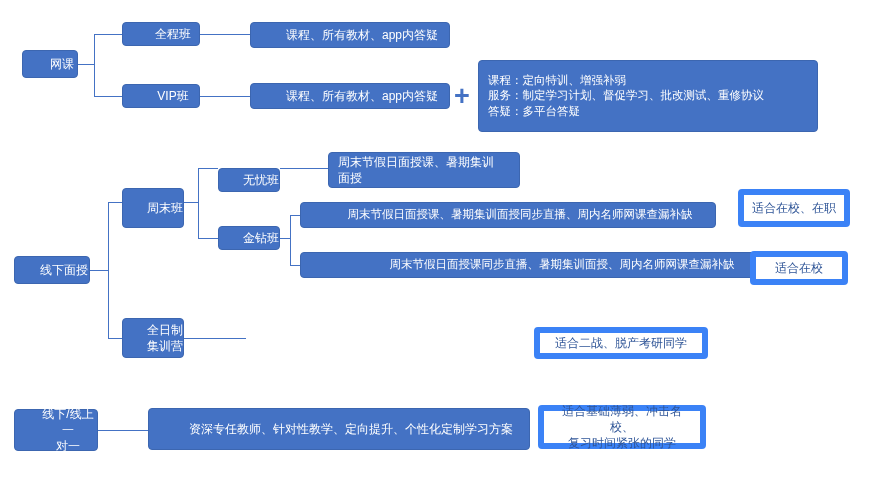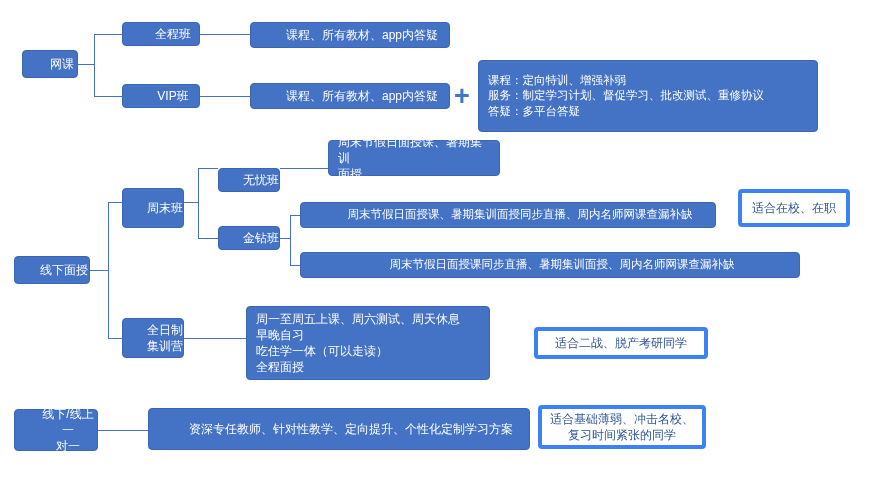--- a/index.html
+++ b/index.html
@@ -36,21 +36,21 @@
     font-size: 12px;
   }
   .filled.left {
     justify-content: flex-start;
     text-align: left;
     padding: 15px 9px;
   }
   
   .outlined {
     background: #ffffff;
-    border: 4px solid #3b82f6;
+    border: 6px solid #3b82f6;
     color: #2f5597;
     font-size: 12px;
     padding: 4px 7px;
   }
   .rounded {
     border-radius: 4px;
   }
   
   .ln {
     position: absolute;
@@ -107,46 +107,43 @@
 
   <div class="ln h" style="left:184px; top:202px; width:14px;"></div>
   <div class="ln v" style="left:198px; top:168px; height:70px;"></div>
   <div class="ln h" style="left:198px; top:168px; width:20px;"></div>
   <div class="ln h" style="left:198px; top:238px; width:20px;"></div>
 
   <div class="node filled rounded" style="left:218px; top:168px; width:62px; height:24px;">无忧班</div>
 
   <div class="ln h" style="left:280px; top:168px; width:48px;"></div>
 
-  <div class="node filled rounded left" style="left:328px; top:140px; width:172px; height:36px;">周末节假日面授课、暑期集训
+  <div class="node filled rounded left" style="left:328px; top:152px; width:192px; height:36px;">周末节假日面授课、暑期集训
 面授</div>
 
   <div class="node filled rounded" style="left:218px; top:226px; width:62px; height:24px;text-align:center;">金钻班</div>
 
   <div class="ln h" style="left:280px; top:238px; width:10px;"></div>
   <div class="ln v" style="left:290px; top:215px; height:50px;"></div>
   <div class="ln h" style="left:290px; top:215px; width:10px;"></div>
   <div class="ln h" style="left:290px; top:265px; width:10px;"></div>
 
   <div class="node filled rounded" style="left:300px; top:202px; width:416px; height:26px; font-size:11.5px;">周末节假日面授课、暑期集训面授同步直播、周内名师网课查漏补缺</div>
 
   <div class="node outlined rounded" style="left:738px; top:189px; width:112px; height:38px;">适合在校、在职</div>
 
   <div class="node filled rounded" style="left:300px; top:252px; width:500px; height:26px; font-size:11.5px;">周末节假日面授课同步直播、暑期集训面授、周内名师网课查漏补缺</div>
 
+  <div class="node outlined rounded" style="left:750px; top:251px; width:98px; height:34px;">适合在校</div>
 
   <div class="node filled rounded" style="left:122px; top:318px; width:62px; height:40px;">全日制
 集训营</div>
 
   <div class="ln h" style="left:184px; top:338px; width:62px;"></div>
 
-  <div class="node filled rounded left" style="left:246px; top:306px; width:244px; height:74px;">周一至周五上课、周六测试、周天休息
-早晚自习
-吃住学一体（可以走读）
-全程面授</div>
 
   <div class="node outlined rounded" style="left:534px; top:327px; width:174px; height:32px;">适合二战、脱产考研同学</div>
 
   <div class="node filled rounded" style="left:14px; top:409px; width:84px; height:42px;">线下/线上一
 对一</div>
 
   <div class="ln h" style="left:98px; top:430px; width:50px;"></div>
 
   <div class="node filled rounded" style="left:148px; top:408px; width:382px; height:42px;">资深专任教师、针对性教学、定向提升、个性化定制学习方案</div>
 

